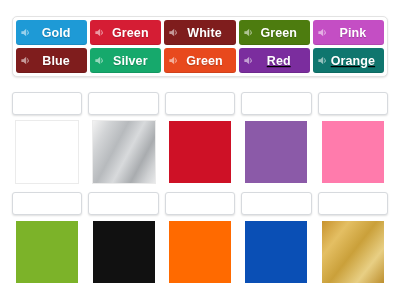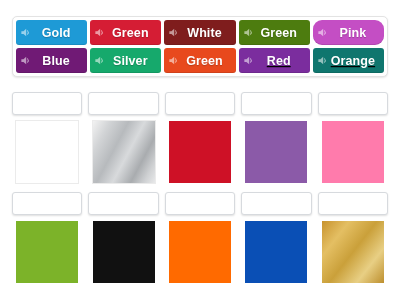--- a/index.html
+++ b/index.html
@@ -153,32 +153,32 @@
         </div>
         <div class="word-btn" style="background: #4d7c0f; align-items: center;">
           <span style="display: flex;">
             <svg viewBox="0 0 16 16" class="spk">
               <path d="M2 6 h3 L9 2.5 v11 L5 10 H2 z" fill="#ffffff"></path>
               <path d="M11 5.4 a4 4 0 0 1 0 5.2" stroke="#ffffff" stroke-width="1.5" fill="none" stroke-linecap="round"></path>
             </svg>
           </span>
           <span class="word-label">Green</span>
         </div>
-        <div class="word-btn" style="background: rgb(196, 78, 196); border-radius: 9px;">
+        <div class="word-btn" style="background: rgb(196, 78, 196);">
           <span style="display: flex;">
             <svg viewBox="0 0 16 16" class="spk">
               <path d="M2 6 h3 L9 2.5 v11 L5 10 H2 z" fill="#ffffff"></path>
               <path d="M11 5.4 a4 4 0 0 1 0 5.2" stroke="#ffffff" stroke-width="1.5" fill="none" stroke-linecap="round"></path>
             </svg>
           </span>
           <span class="word-label">Pink</span>
         </div>
       </div>
     <div class="word-row">
-        <div class="word-btn" style="background: #701a75;">
+        <div class="word-btn" style="background: #7f1d1d;">
           <span style="display: flex;">
             <svg viewBox="0 0 16 16" class="spk">
               <path d="M2 6 h3 L9 2.5 v11 L5 10 H2 z" fill="#ffffff"></path>
               <path d="M11 5.4 a4 4 0 0 1 0 5.2" stroke="#ffffff" stroke-width="1.5" fill="none" stroke-linecap="round"></path>
             </svg>
           </span>
           <span class="word-label">Blue</span>
         </div>
         <div class="word-btn" style="background: rgb(22, 169, 108);">
           <span style="display: flex;">

